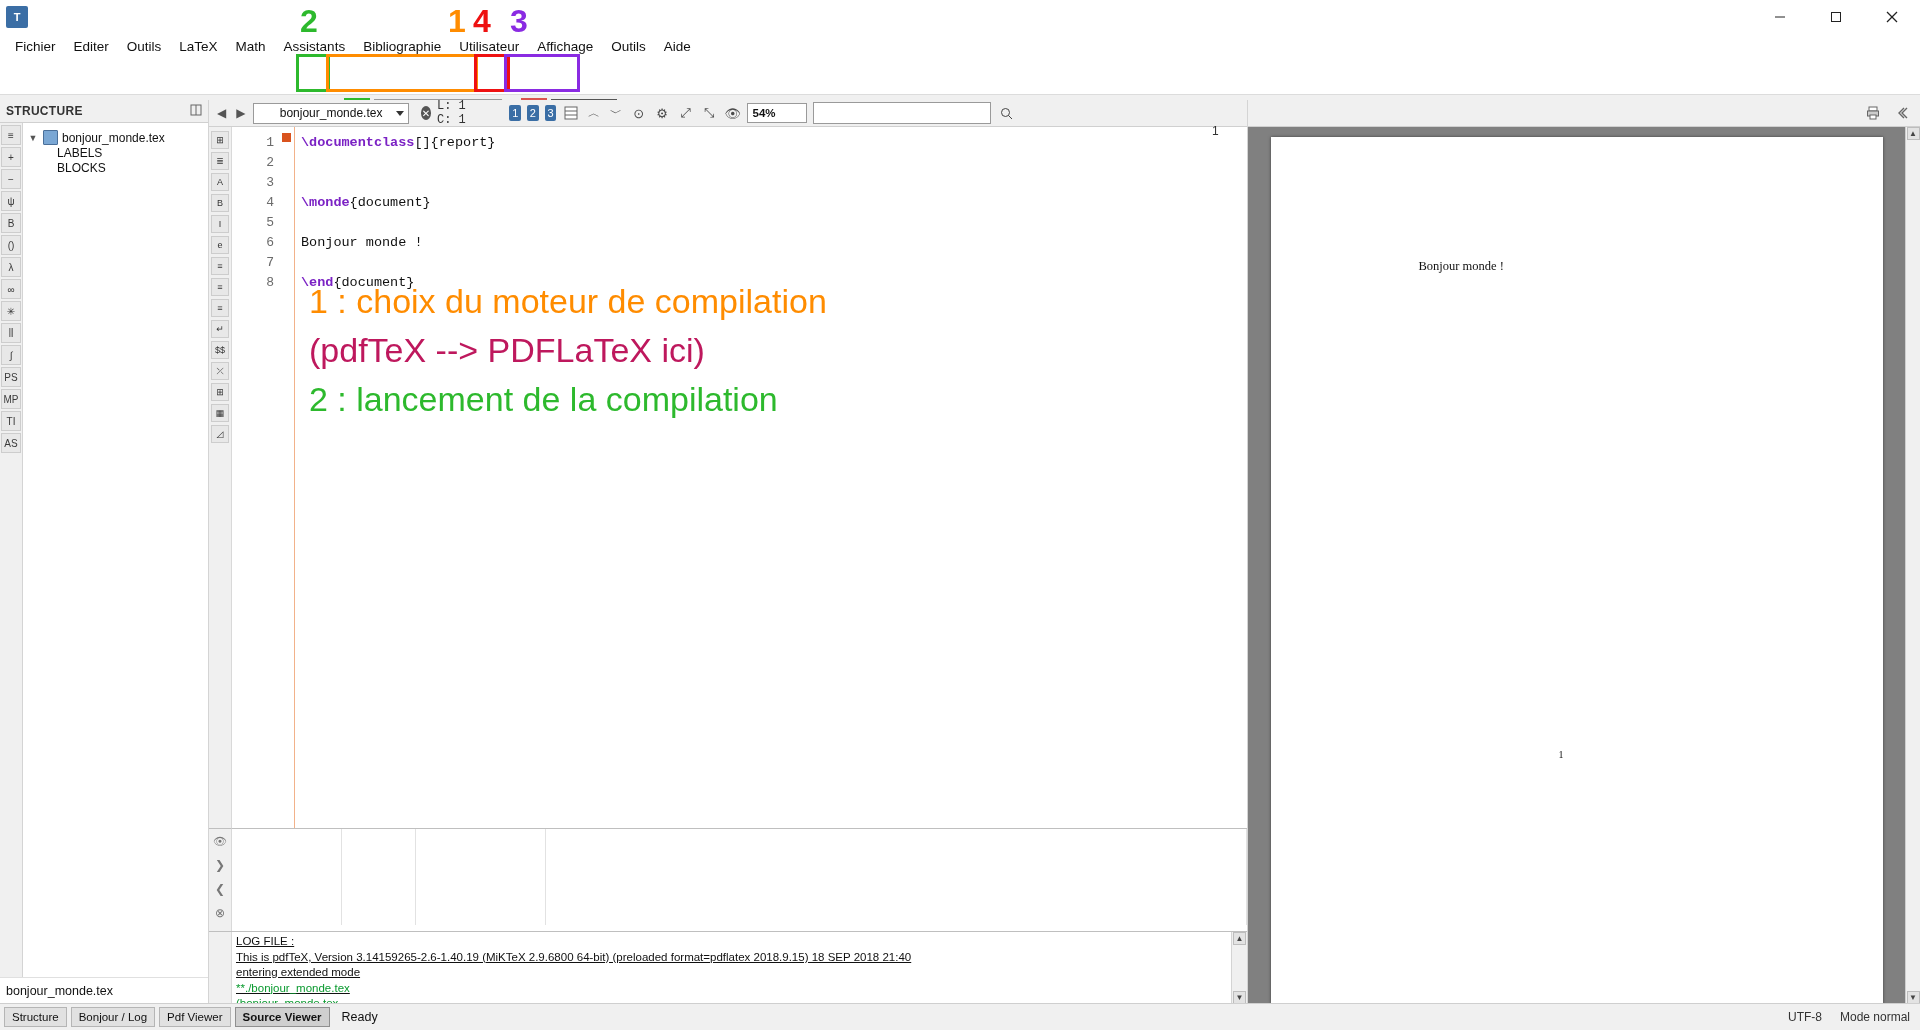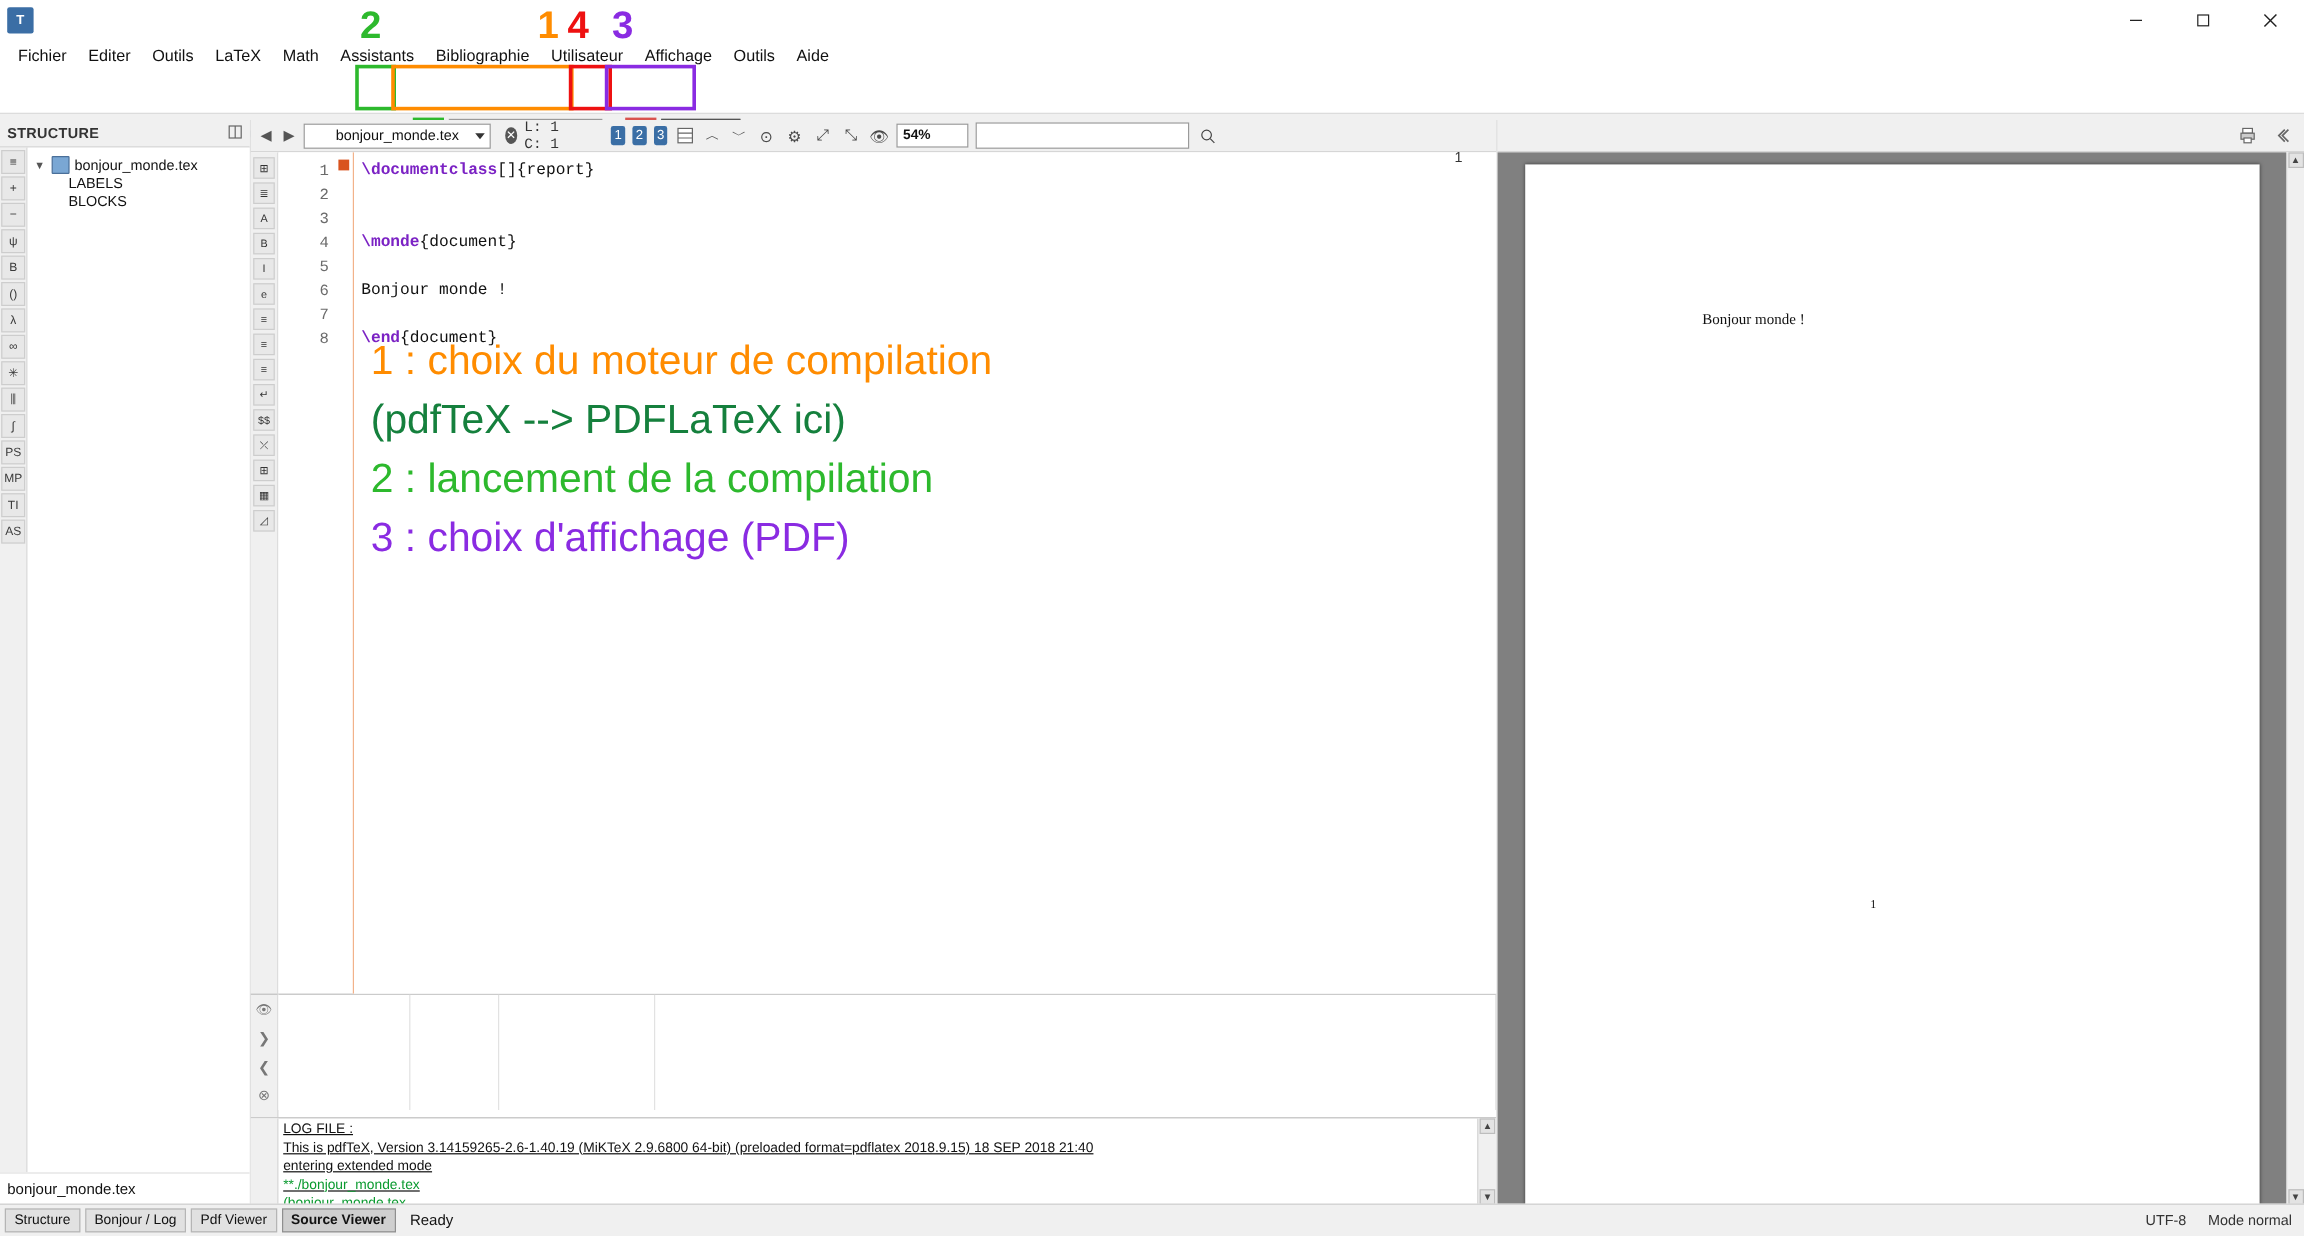--- a/index.html
+++ b/index.html
@@ -381,23 +381,22 @@
           <div class="code">&nbsp;</div>
           <div class="code">&nbsp;</div>
           <div class="code"><span class="k-cmd">\monde</span><span class="k-br">{document}</span></div>
           <div class="code">&nbsp;</div>
           <div class="code"><span class="k-br">Bonjour monde !</span></div>
           <div class="code">&nbsp;</div>
           <div class="code"><span class="k-cmd">\end</span><span class="k-br">{document}</span></div>
 
           <div class="annotations">
             <div class="ann-line" style="color:#ff8c00;"><span>1 : choix du moteur de compilation</span></div>
-            <div class="ann-line" style="color:#15803d;"><span>(pdfTeX --&gt; PDFLaTeX ici)</span></div>
+            <div class="ann-line" style="color:#be185d;"><span>(pdfTeX --&gt; PDFLaTeX ici)</span></div>
             <div class="ann-line" style="color:#2db92d;"><span>2 : lancement de la compilation</span></div>
-            <div class="ann-line" style="color:#8a2be2;"><span>3 : choix d'affichage (PDF)</span></div>
           </div>
         </div>
       </div>
 
       <div style="display:flex;">
         <div style="width:22px;background:#f0f0f0;border-right:1px solid #d9d9d9;border-top:1px solid #bfbfbf;height:96px;display:flex;flex-direction:column;align-items:center;padding-top:6px;gap:10px;">
           <span style="color:#777;font-size:11px;">👁</span>
           <span style="color:#777;font-size:12px;">❯</span>
           <span style="color:#777;font-size:12px;">❮</span>
           <span style="color:#777;font-size:12px;">⊗</span>

